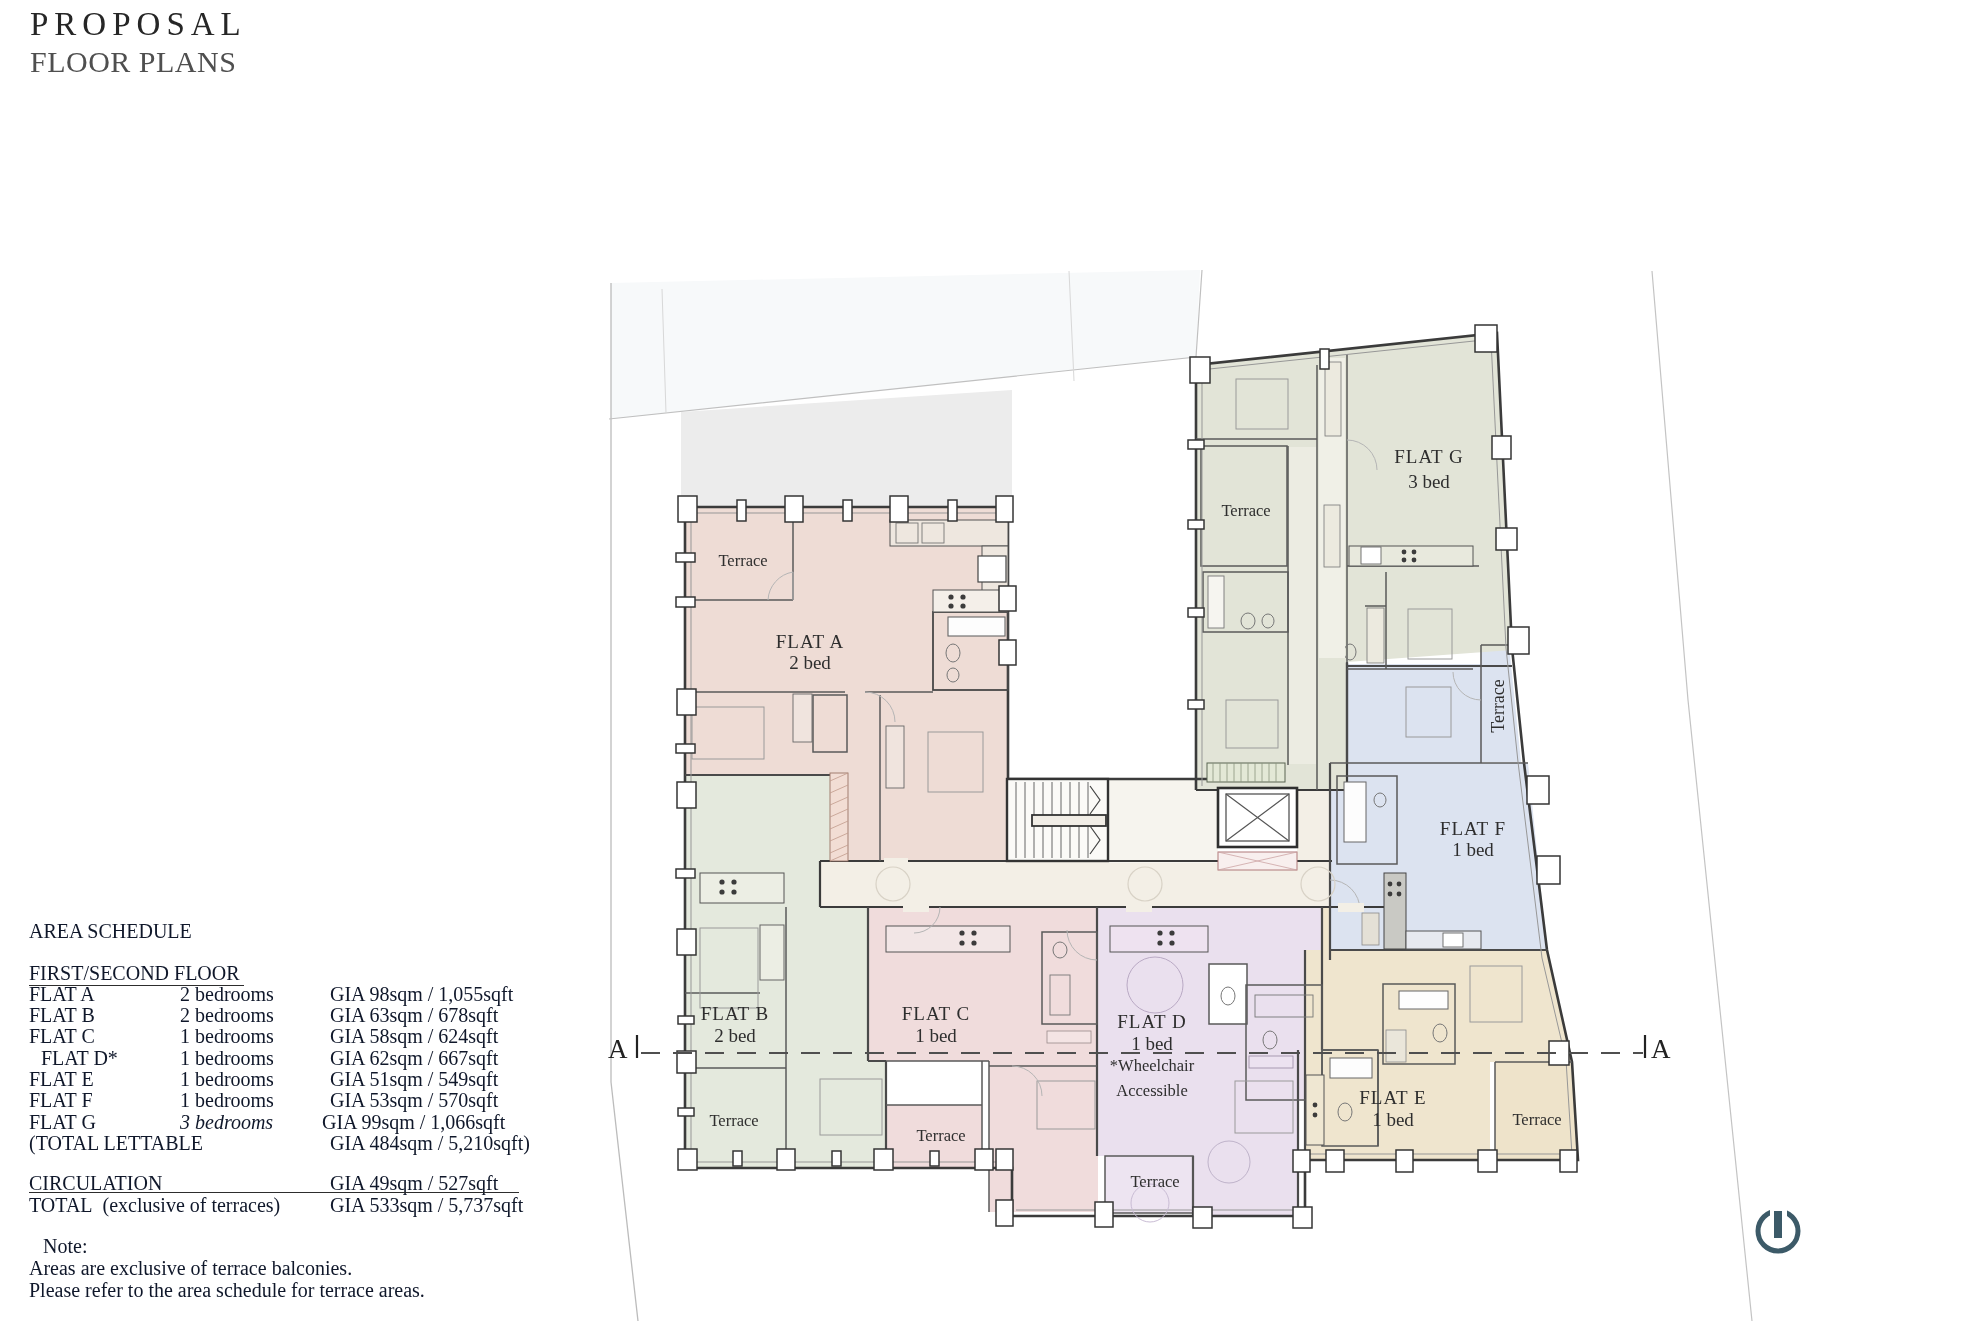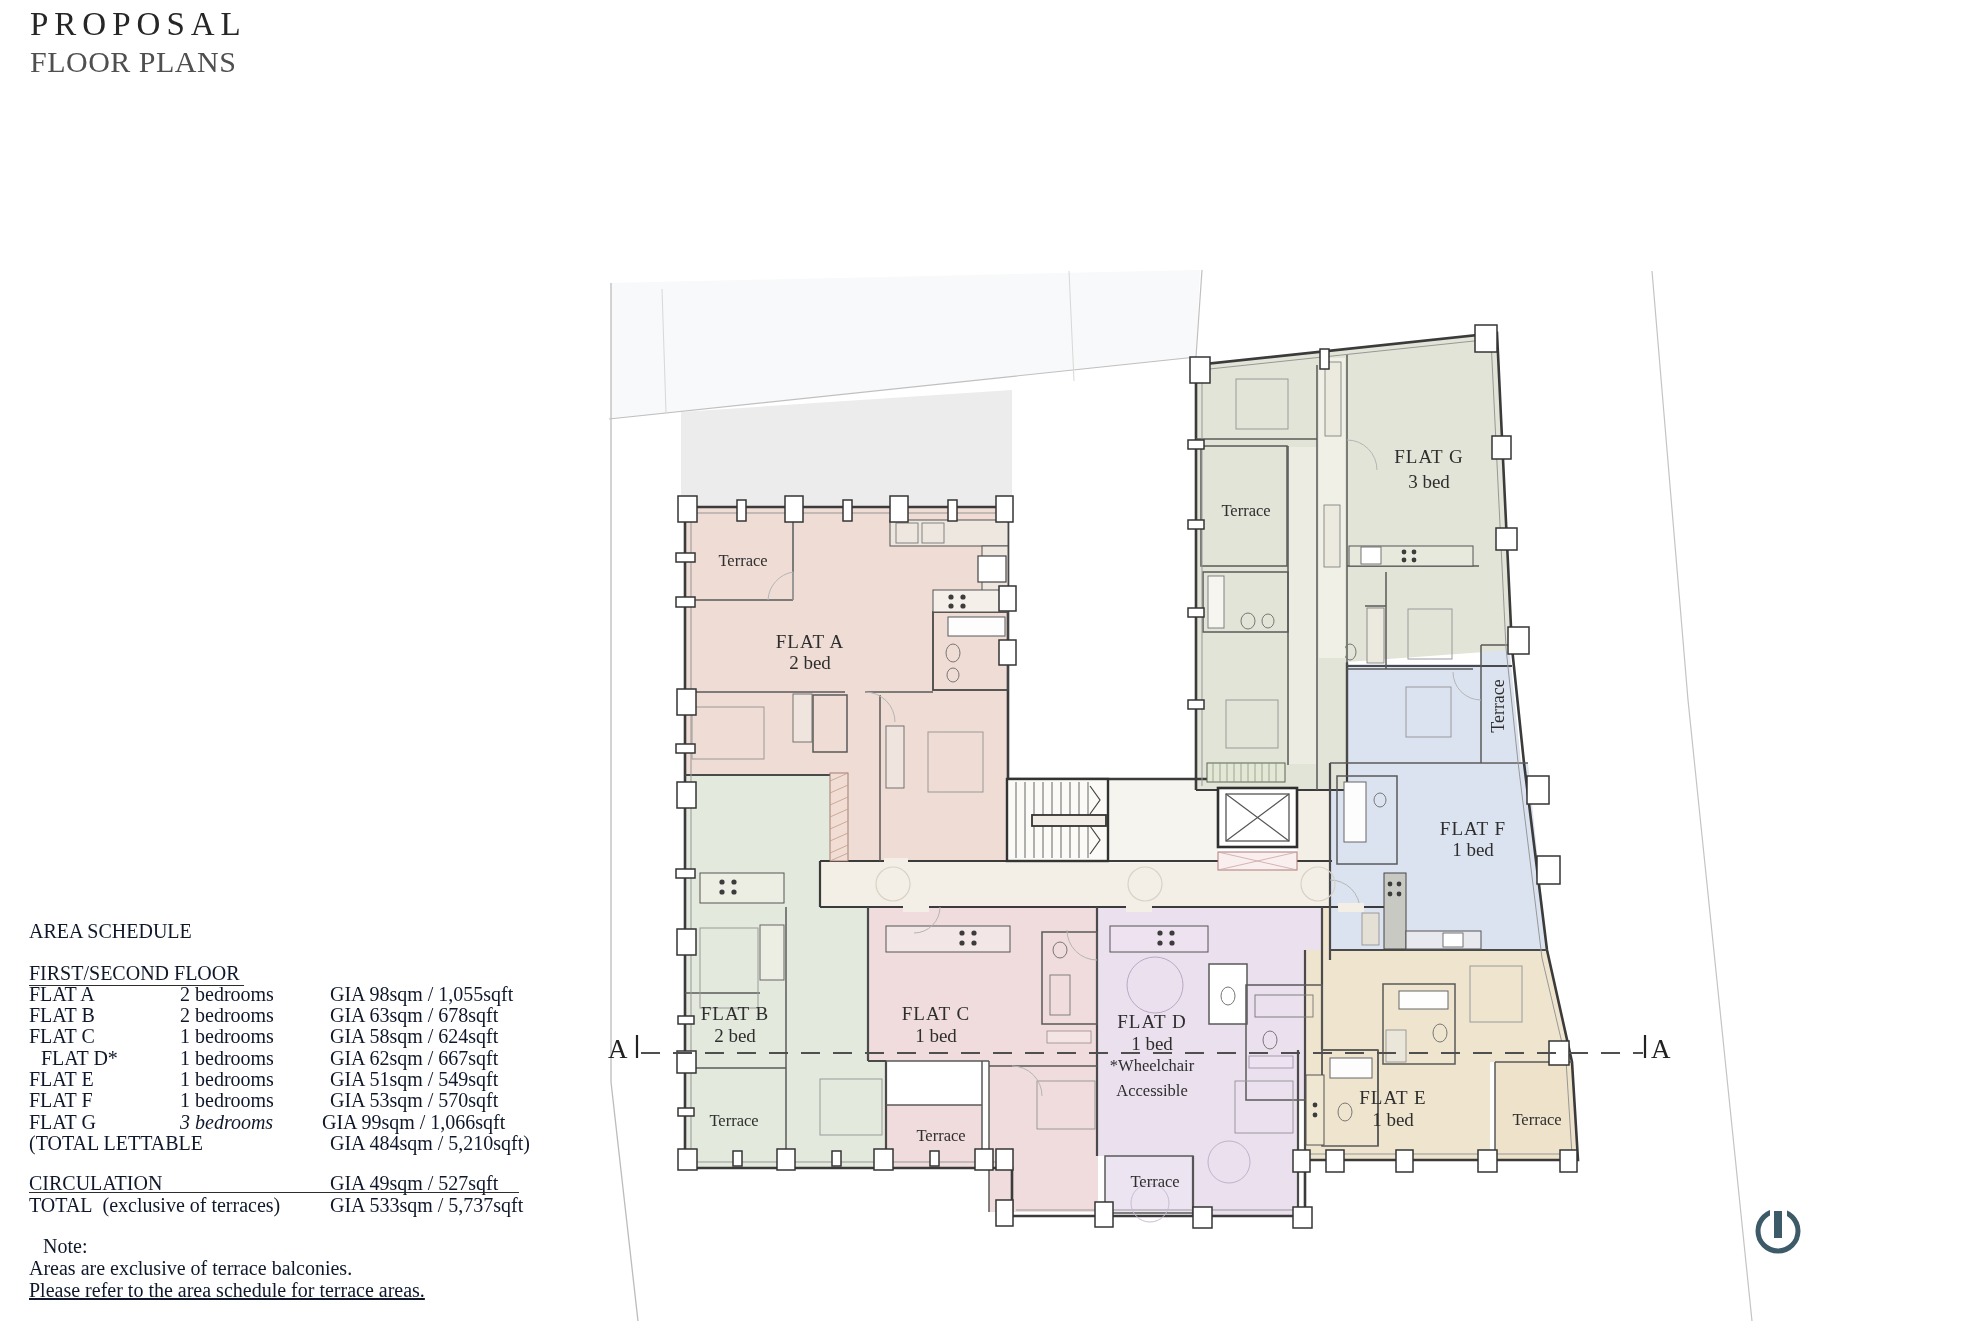--- a/index.html
+++ b/index.html
@@ -48,21 +48,21 @@
 
   <div class="t" style="left:29px;top:1172px;">CIRCULATION</div>
       <div class="t" style="left:330px;top:1172px;">GIA 49sqm / 527sqft</div>
   <div style="position:absolute;left:29px;top:1192px;width:490px;border-top:1.7px solid #2d2d2d;"></div>
 
   <div class="t" style="left:29px;top:1194px;">TOTAL&nbsp; (exclusive of terraces)</div>
       <div class="t" style="left:330px;top:1194px;">GIA 533sqm / 5,737sqft</div>
 
   <div class="t" style="left:43px;top:1235px;">Note:</div>
   <div class="t" style="left:29px;top:1257px;">Areas are exclusive of terrace balconies.</div>
-  <div class="t" style="left:29px;top:1279px;text-decoration:underline;">Please refer to the area schedule for terrace areas.</div>
+  <div class="t" style="left:29px;top:1279px;">Please refer to the area schedule for terrace areas.</div>
 </div>
 
 <svg id="plan" width="1980" height="1321" viewBox="0 0 1980 1321">
 
 <polygon points="611,283 1200,270 1196,357 611,419" fill="#f7f9fa"></polygon>
 
 <polygon points="681,412 1012,390 1012,512 681,512" fill="#ececec"></polygon>
 
 <polyline points="611,283 611,1082 638,1321" fill="none" stroke="#bcbcbc" stroke-width="1.3"></polyline>
 

